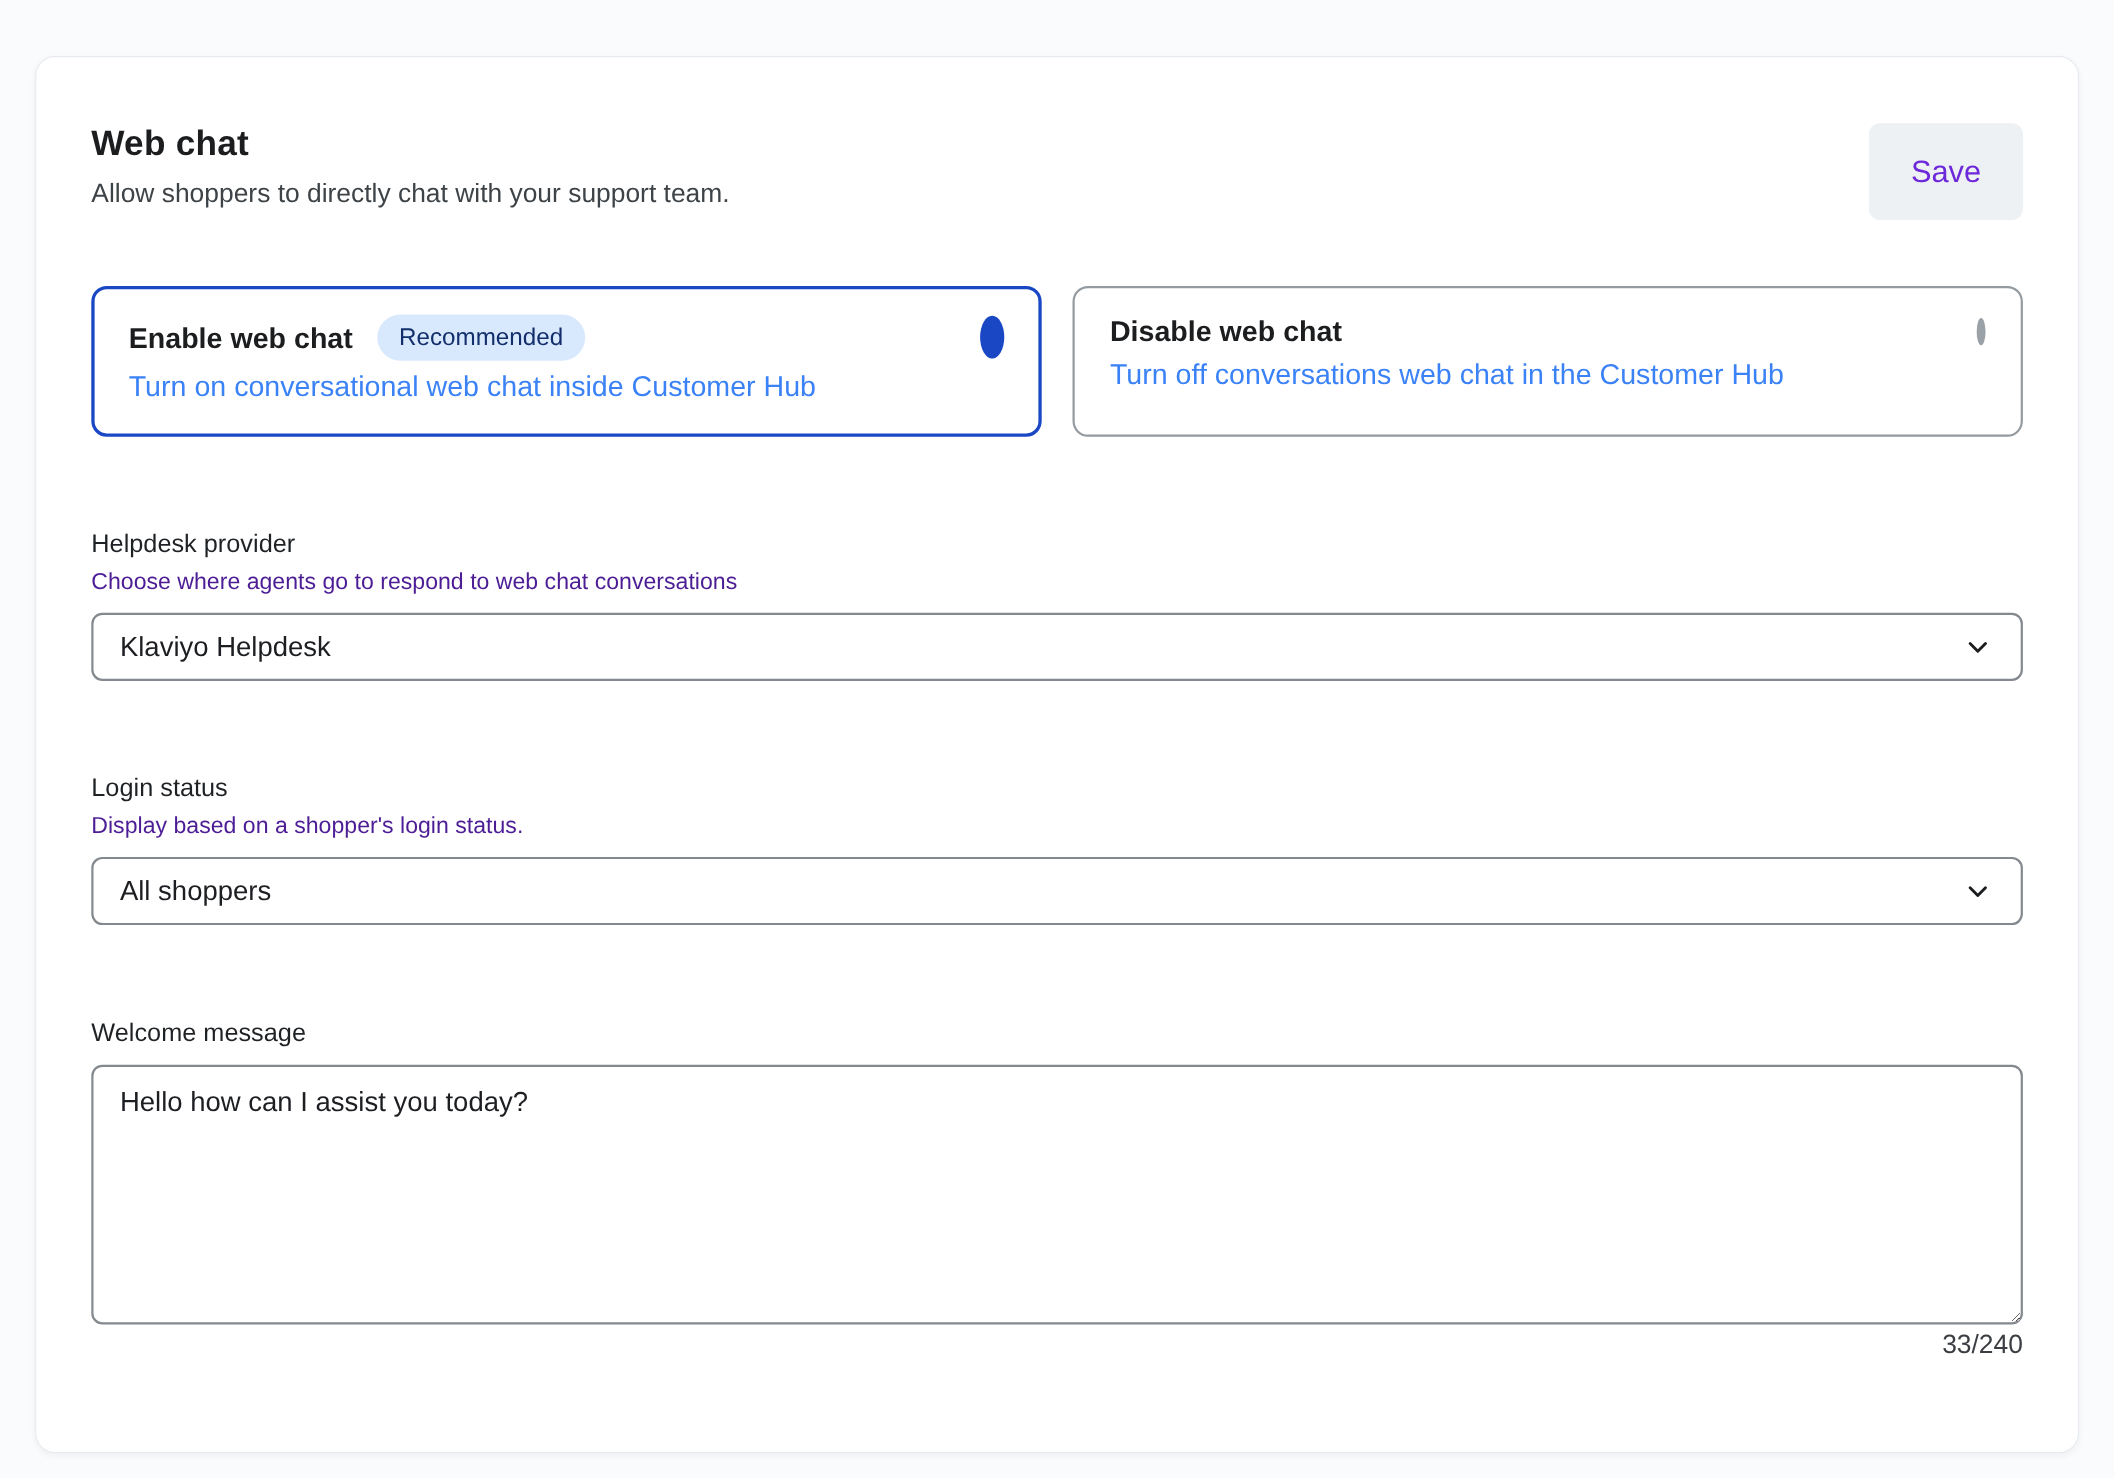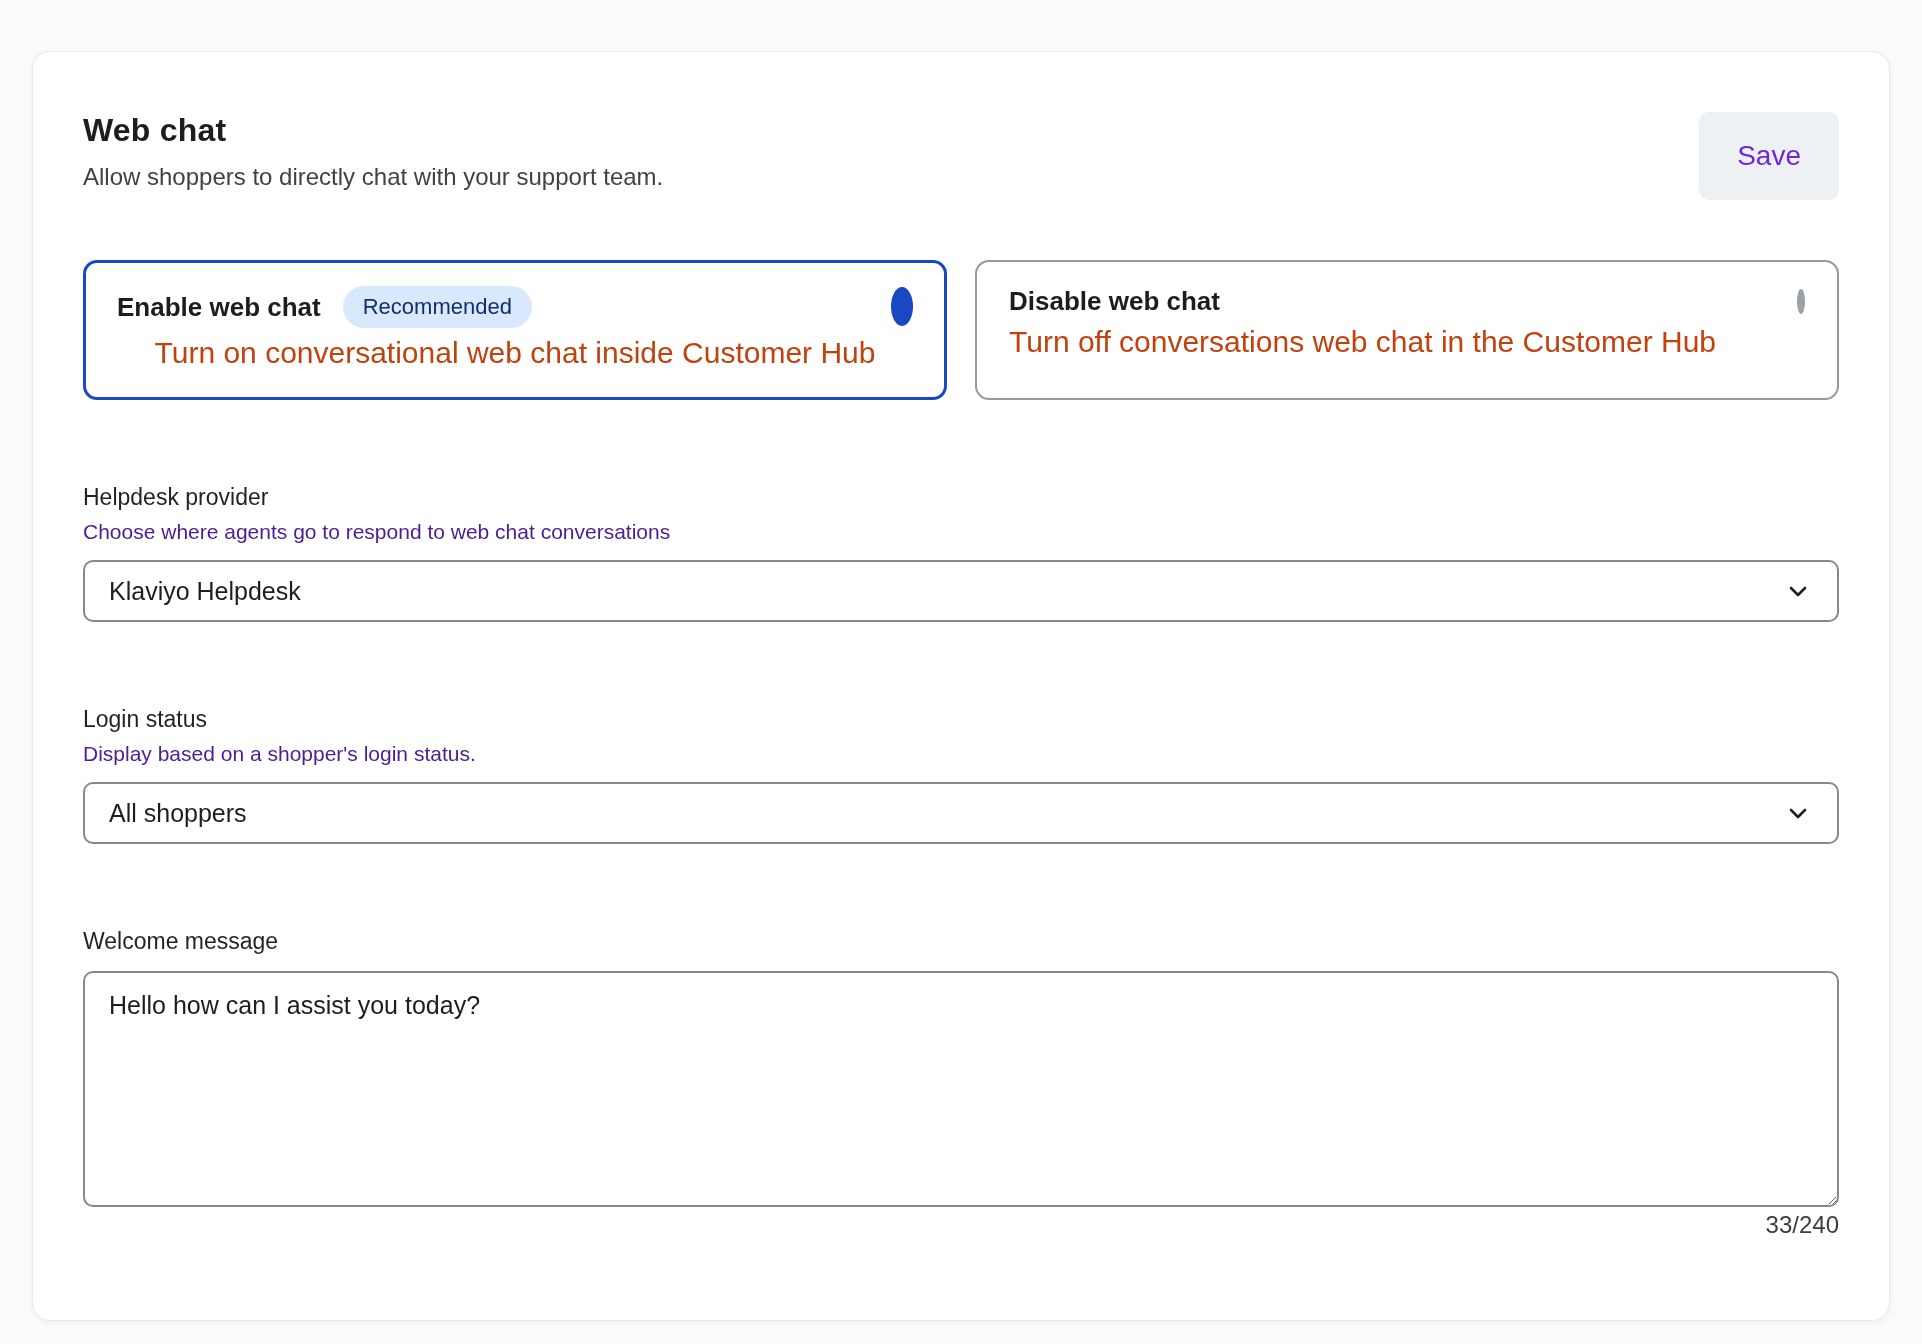--- a/index.html
+++ b/index.html
@@ -34,39 +34,39 @@
     font-size: 28px; font-family: inherit;
     cursor: not-allowed;
   }
   
   .options-row { display: flex; gap: 28px; margin-top: 60px; }
   .option-card {
     flex: 1; border-radius: 14px; background: #fff;
     padding: 24px 32px 28px 32px;
     cursor: pointer;
   }
-  .option-card.selected { border: 3px solid #1a47c4; padding: 23px 31px 27px 31px; text-align: center; }
+  .option-card.selected { border: 3px solid #1a47c4; padding: 23px 31px 27px 31px; }
   .option-card.unselected { border: 2px solid #939aa0; padding: 24px 32px 28px 32px; }
   .option-title-row { display: flex; align-items: center; gap: 22px; }
   .option-title { font-size: 26px; font-weight: 700; color: #1b1d1f; }
   .option-badge {
     background: #d9e9fd; color: #132f6b;
     font-size: 22px; padding: 8px 20px; border-radius: 999px;
     white-space: nowrap;
   }
   .option-radio { margin-left: auto; flex: 0 0 auto; }
   .radio-on {
     width: 38px; height: 38px; border-radius: 50%;
     border: 11px solid #1a47c4; background: #fff;
   }
   .radio-off {
     width: 37px; height: 37px; border-radius: 50%;
     border: 4px solid #9aa1a7; background: #fff;
   }
-  .option-desc { margin-top: 8px; font-size: 30px; color: #c2410c; }
+  .option-desc { margin-top: 8px; font-size: 26px; color: #3b82f6; }
   
   .field-section { margin-top: 84px; }
   .field-label { font-size: 23px; color: #1f2225; }
   .field-helper { margin-top: 9px; font-size: 21px; color: #4c1d95; }
   .select-box {
     margin-top: 16px; height: 62px; width: 100%;
     border: 2px solid #84898f; border-radius: 10px;
     display: flex; align-items: center;
     padding: 0 24px;
     font-size: 25px; color: #1c1e21;

